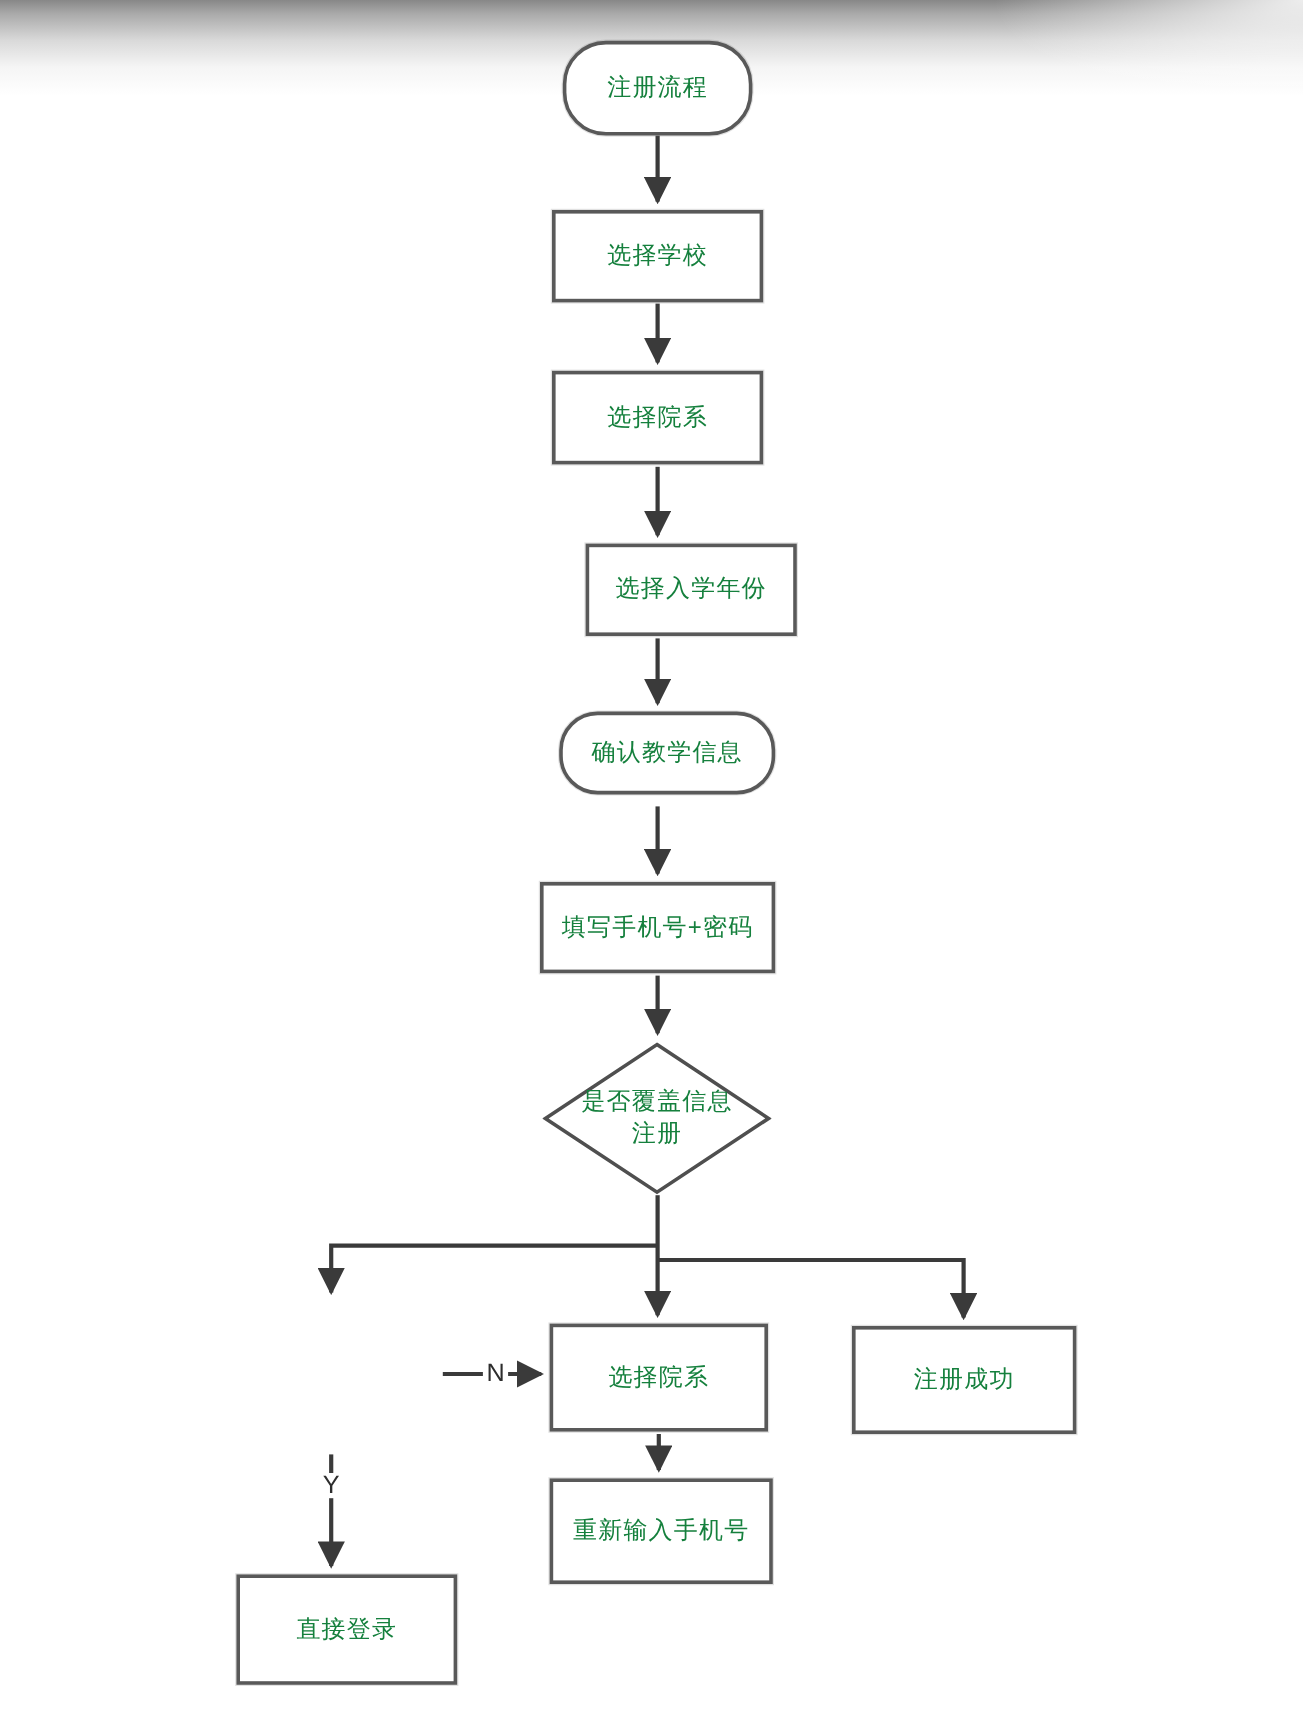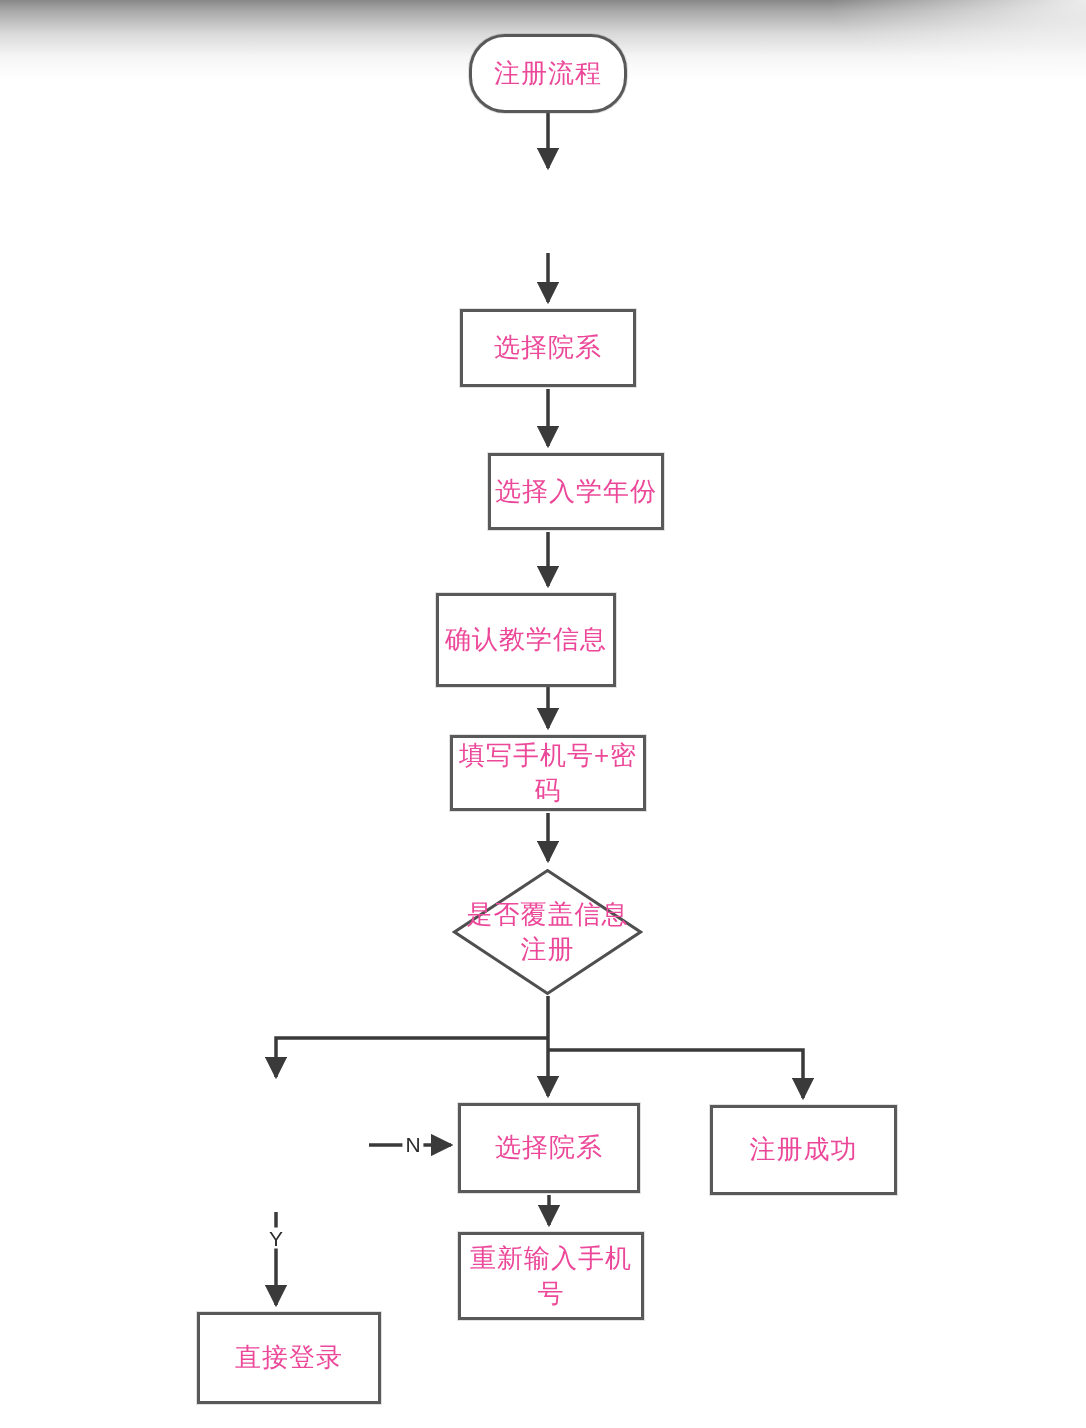--- a/index.html
+++ b/index.html
@@ -37,22 +37,22 @@
     left: 0; top: 0;
     pointer-events: none;
   }
   .node {
     position: absolute;
     display: flex;
     align-items: center;
     justify-content: center;
     text-align: center;
     box-sizing: border-box;
-    color: #ec4899;
-    font-size: 26px;
+    color: #15803d;
+    font-size: 20px;
     letter-spacing: 1px;
   }
   .node.process {
     background: #ffffff;
     border: 3px solid #595959;
     box-shadow: 0 0 0 1px rgba(90,90,90,0.18);
   }
   .node.terminator {
     background: #ffffff;
     border: 3px solid #595959;
@@ -115,30 +115,33 @@
     </g>
   </svg>
 
   <span class="edge-label" style="left:413px; top:1144px;">N</span>
   <span class="edge-label" style="left:276px; top:1238px;">Y</span>
 
   <div class="node terminator" style="left:469px; top:34px; width:158px; height:79px;">
     <span class="node-label">注册流程</span>
   </div>
 
+  <div class="node process" style="left:460px; top:175px; width:176px; height:77px;">
+    <span class="node-label">选择学校</span>
+  </div>
 
   <div class="node process" style="left:460px; top:309px; width:176px; height:78px;">
     <span class="node-label">选择院系</span>
   </div>
 
   <div class="node process" style="left:460px; top:453px; width:176px; height:77px;margin-left:28px;">
     <span class="node-label">选择入学年份</span>
   </div>
 
-  <div class="node process" style="left:436px; top:593px; width:180px; height:94px;">
+  <div class="node process" style="left:466px; top:593px; width:180px; height:69px;border-radius:32px;">
     <span class="node-label">确认教学信息</span>
   </div>
 
   <div class="node process" style="left:450px; top:735px; width:196px; height:76px;">
     <span class="node-label">填写手机号+密码</span>
   </div>
 
   <div class="node decision" style="left:452px; top:868px; width:191px; height:128px;">
     <svg class="diamond" viewBox="0 0 191 128" preserveAspectRatio="none">
       <polygon points="95.5,2.5 188.5,64 95.5,125.5 2.5,64" fill="#ffffff" stroke="#4f4f4f" stroke-width="3"></polygon>

